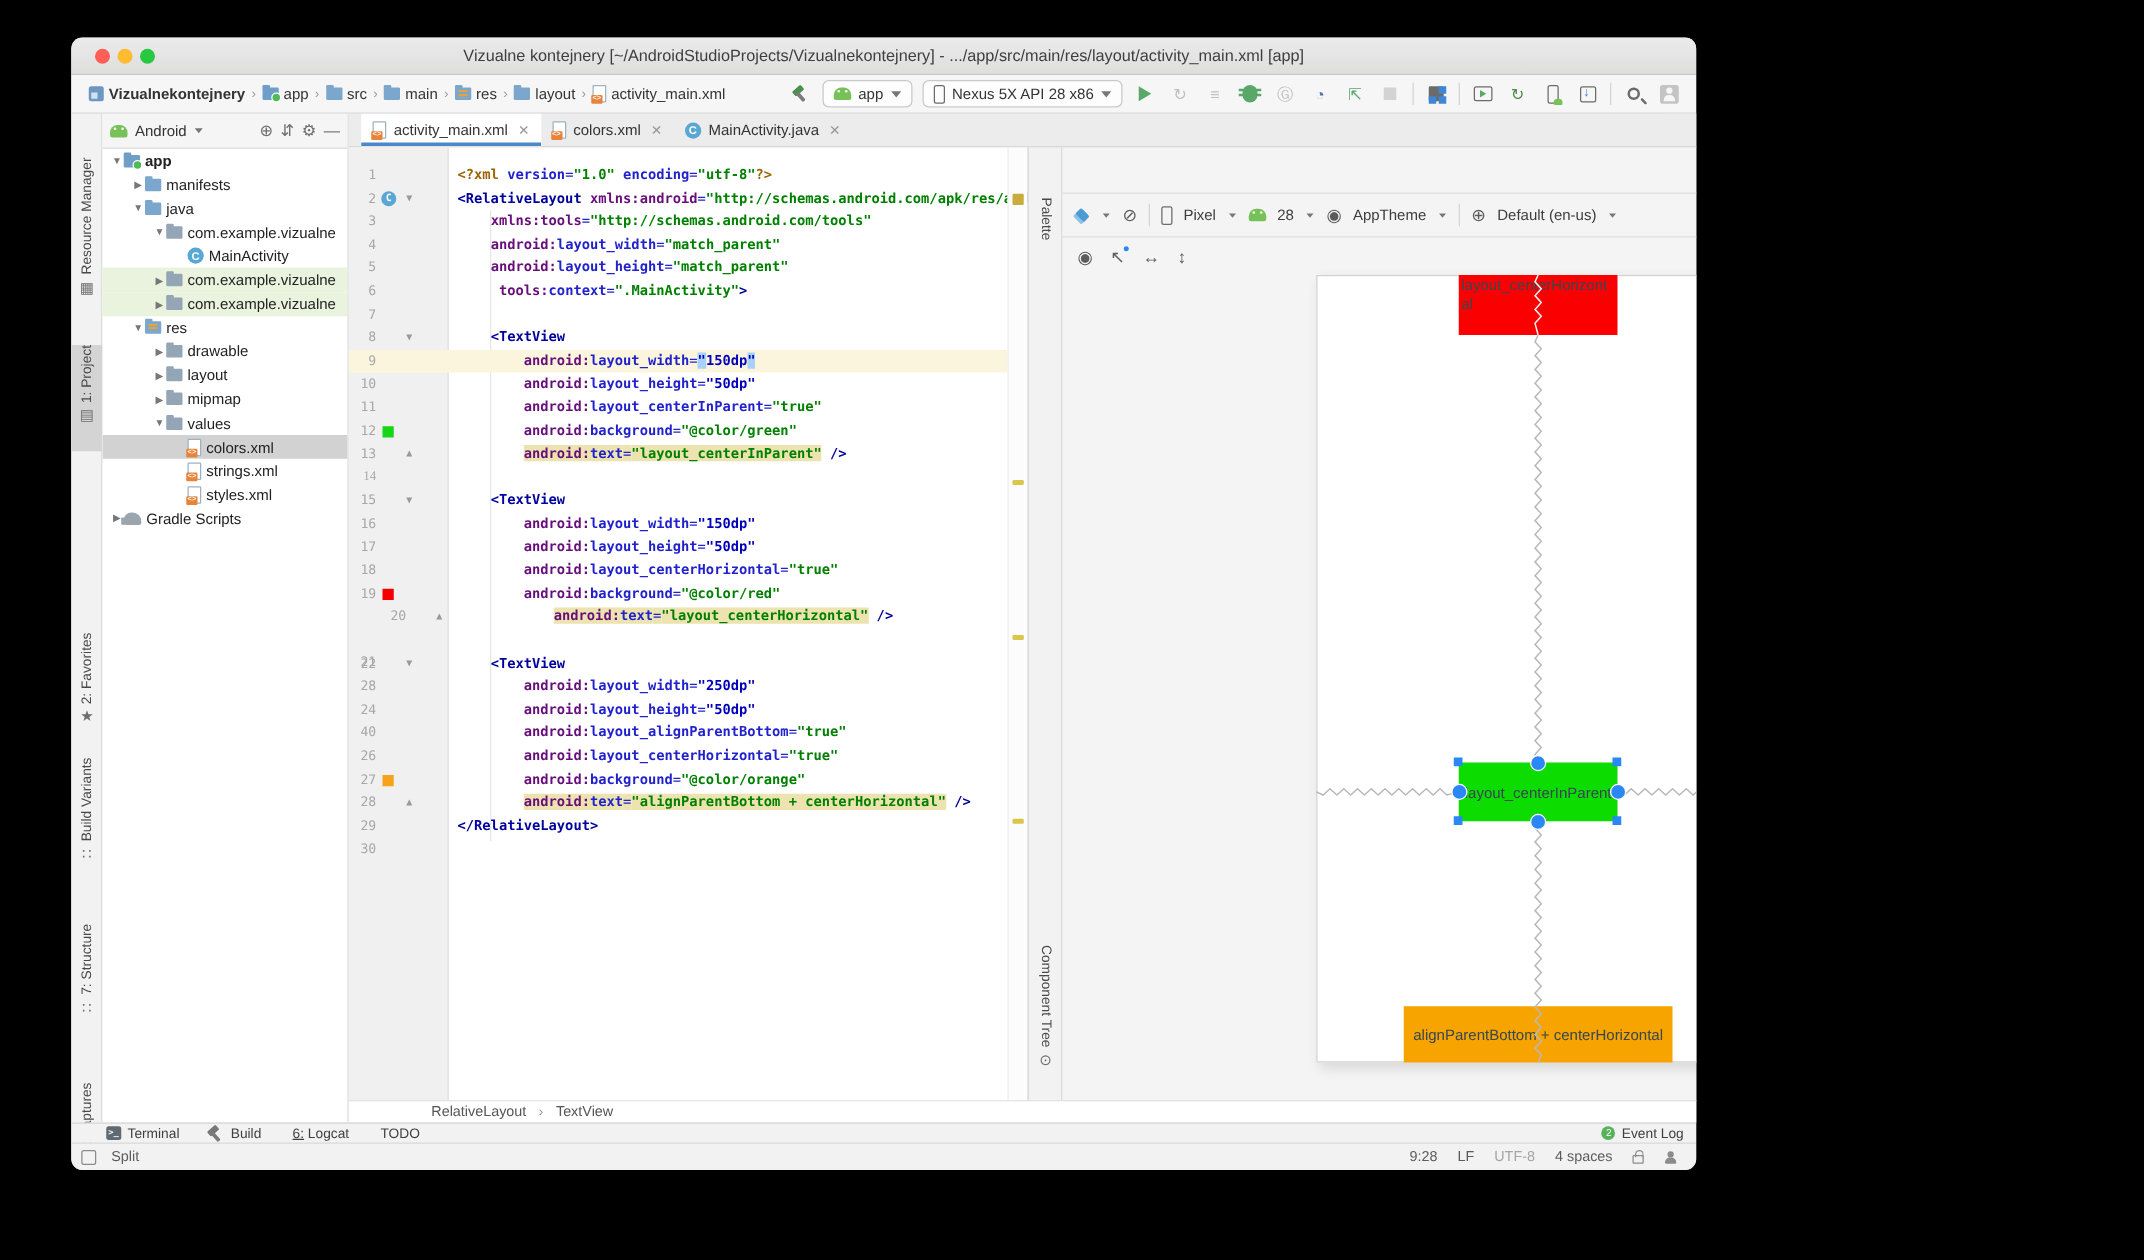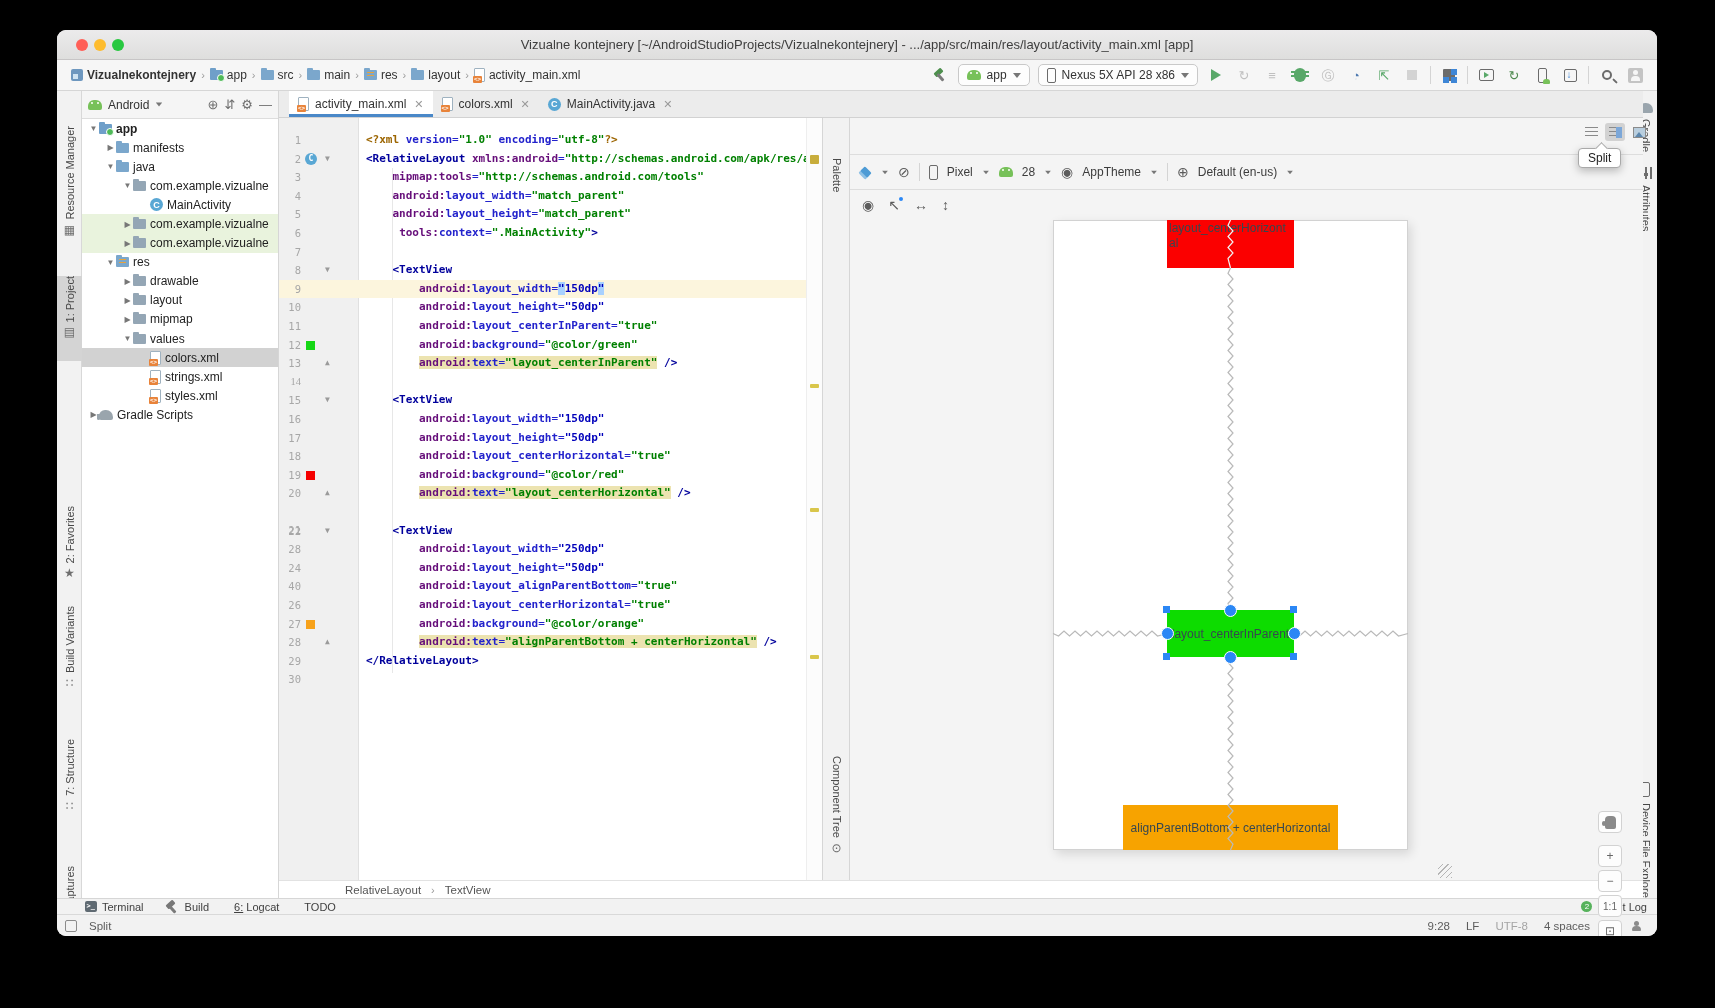--- a/index.html
+++ b/index.html
@@ -1,17 +1,17 @@
 <!DOCTYPE html>
 <html><head>
 <meta charset="utf-8">
 <style>
   * { box-sizing: border-box; margin:0; padding:0; }
   html,body { width:1715px; height:1008px; background:#000; font-family:"Liberation Sans",sans-serif; position:relative; overflow:hidden; }
-  .win { position:absolute; left:57px; top:30px; width:1600px; height:906px; background:#f2f2f2; border-radius:9px; overflow:hidden; box-shadow:0 18px 50px rgba(0,0,0,.6); }
+  .win { position:absolute; left:57px; top:30px; width:1300px; height:906px; background:#f2f2f2; border-radius:9px; overflow:hidden; box-shadow:0 18px 50px rgba(0,0,0,.6); }
 
   
   .titlebar { position:absolute; left:0; top:0; width:100%; height:30px; background:linear-gradient(#ecebec,#dededd); border-bottom:1px solid #c7c5c6; }
   .tl { position:absolute; top:9px; width:12px; height:12px; border-radius:50%; }
   .tl.r{ left:19px; background:#ff5f57; } .tl.y{ left:37px; background:#febc2e; } .tl.g{ left:55px; background:#28c840; }
   .title { position:absolute; top:7px; left:0; width:100%; text-align:center; font-size:13px; color:#3e3e3e; font-weight:500; }
 
   
   .navbar { position:absolute; left:0; top:30px; width:100%; height:31px; background:#f6f6f6; border-bottom:1px solid #d6d6d6; display:flex; align-items:center; }
   .crumbs { display:flex; align-items:center; gap:3px; padding-left:14px; font-size:12px; color:#333; white-space:nowrap; }
@@ -477,21 +477,21 @@
           <span class="ctext"><span class="si">&lt;?xml</span><span class="sa"> version</span><span class="se">=</span><span class="sv">"1.0"</span><span class="sa"> encoding</span><span class="se">=</span><span class="sv">"utf-8"</span><span class="si">?&gt;</span></span>
         </div>
         <div class="cl" style="top: 31.6px;">
           <span class="lnum">2</span>
           <span class="cicon">C</span>
           <span class="fold">▼</span>
           <span class="ctext"><span class="st">&lt;RelativeLayout</span><span class="sp"> </span><span class="sn">xmlns:android</span><span class="se">=</span><span class="sv">"http://schemas.android.com/apk/res/android"</span></span>
         </div>
         <div class="cl" style="top: 50.2px;">
           <span class="lnum">3</span>
-          <span class="ctext"><span class="sp">    </span><span class="sn">mipmap:tools</span><span class="se">=</span><span class="sv">"http://schemas.android.com/tools"</span></span>
+          <span class="ctext"><span class="sp">    </span><span class="sn">xmlns:tools</span><span class="se">=</span><span class="sv">"http://schemas.android.com/tools"</span></span>
         </div>
         <div class="cl" style="top: 68.8px;">
           <span class="lnum">4</span>
           <span class="ctext"><span class="sp">    </span><span class="sn">android:</span><span class="sa">layout_width</span><span class="se">=</span><span class="sv">"match_parent"</span></span>
         </div>
         <div class="cl" style="top: 87.4px;">
           <span class="lnum">5</span>
           <span class="ctext"><span class="sp">    </span><span class="sn">android:</span><span class="sa">layout_height</span><span class="se">=</span><span class="sv">"match_parent"</span></span>
         </div>
         <div class="cl" style="top: 106px;">
@@ -548,21 +548,21 @@
         </div>
         <div class="cl" style="top: 329.2px;">
           <span class="lnum">18</span>
           <span class="ctext"><span class="sp">        </span><span class="sn">android:</span><span class="sa">layout_centerHorizontal</span><span class="se">=</span><span class="sv">"true"</span></span>
         </div>
         <div class="cl" style="top: 347.8px;">
           <span class="lnum">19</span>
           <span class="swatch" style="background: rgb(245, 0, 0);"></span>
           <span class="ctext"><span class="sp">        </span><span class="sn">android:</span><span class="sa">background</span><span class="se">=</span><span class="sv">"@color/red"</span></span>
         </div>
-        <div class="cl" style="top: 366.4px;">
+        <div class="cl" style="top: 366.4px; margin-left: 24px;">
           <span class="lnum">20</span>
           <span class="fold">▲</span>
           <span class="ctext"><span class="sp">        </span><span class="sn bgk">android:</span><span class="sa bgk">text</span><span class="se bgk">=</span><span class="sv bgk">"layout_centerHorizontal"</span><span class="st"> /&gt;</span></span>
         </div>
         <div class="cl" style="top: 403px;">
           <span class="lnum">21</span>
           <span class="ctext"></span>
         </div>
         <div class="cl" style="top: 403.6px;">
           <span class="lnum">22</span>

